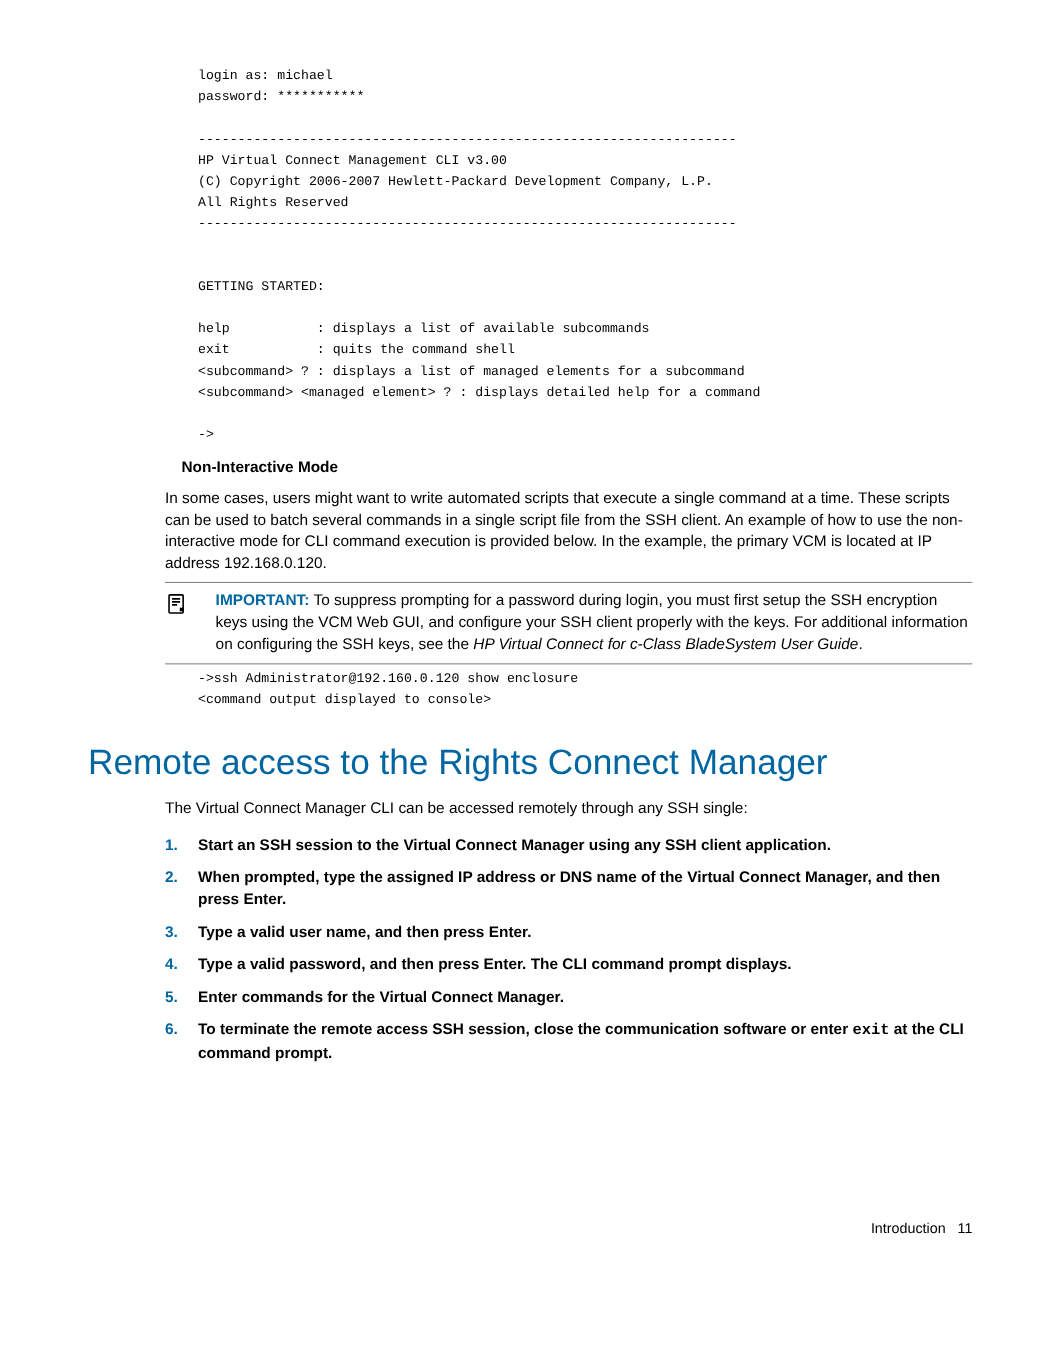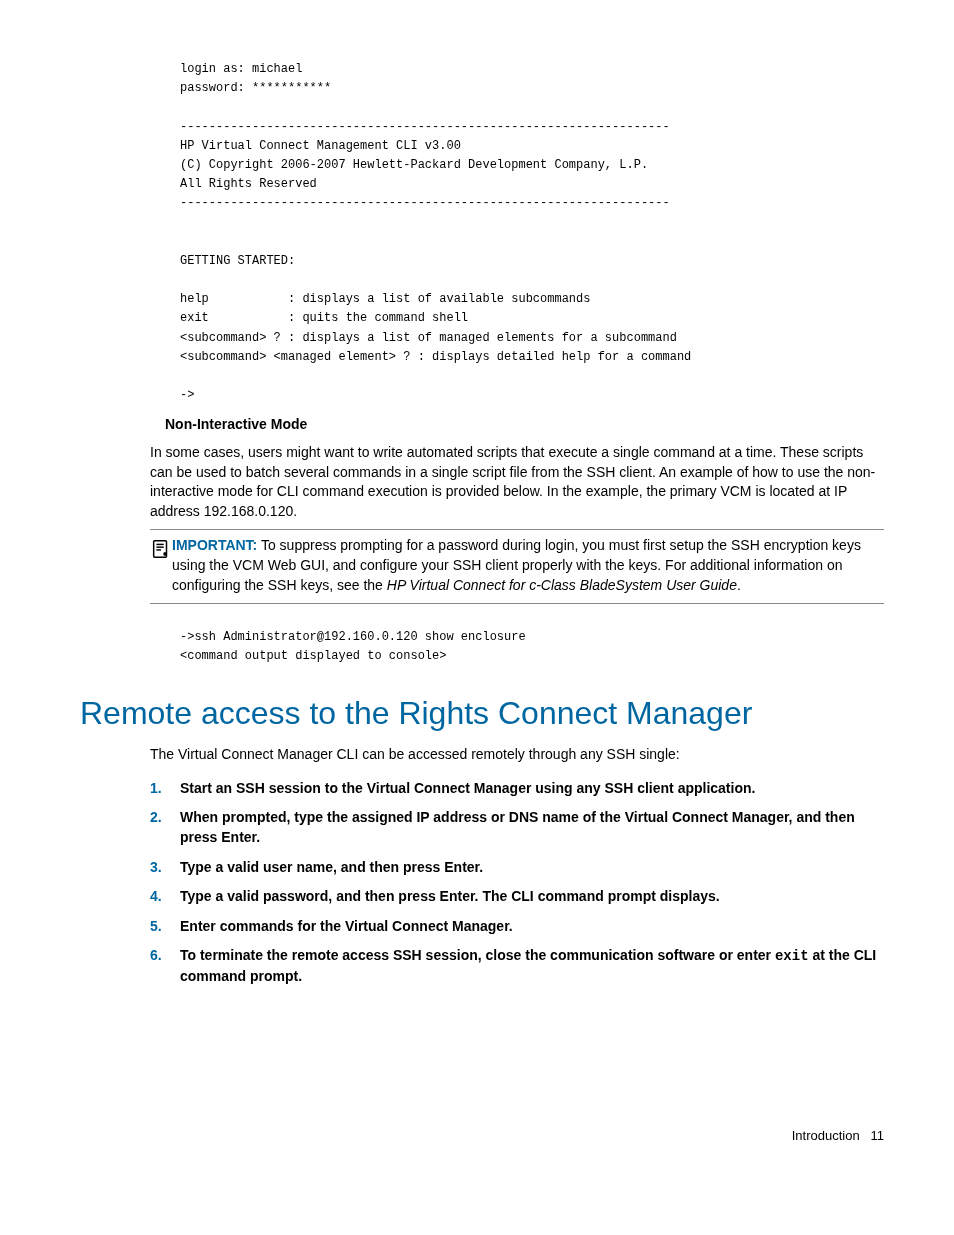--- a/index.html
+++ b/index.html
@@ -34,21 +34,21 @@
     margin-left: 70px;
     margin-bottom: 8px;
   }
   .important-box {
     margin-left: 70px;
     border-top: 1px solid #888;
     border-bottom: 1px solid #888;
     padding: 6px 0 8px 0;
     display: flex;
     align-items: flex-start;
-    gap: 0;
+    gap: 24px;
   }
   .important-icon {
     flex: 0 0 auto;
     margin-top: 2px;
   }
   .important-text {
     flex: 1 1 auto;
   }
   .important-label {
     font-weight: bold;
@@ -126,21 +126,21 @@
       <line x1="7" y1="13" x2="12" y2="13"></line>
       <path d="M15 16 l3 3 M18 16 l-3 3" stroke-width="2"></path>
     </svg>
   </span>
   <div class="important-text">
     <span class="important-label">IMPORTANT:</span>
     <span>To suppress prompting for a password during login, you must first setup the SSH encryption keys using the VCM Web GUI, and configure your SSH client properly with the keys. For additional information on configuring the SSH keys, see the </span><span class="italic">HP Virtual Connect for c-Class BladeSystem User Guide</span><span>.</span>
   </div>
 </div>
 
-<div class="mono" style="margin-top:24px;">-&gt;ssh Administrator@192.160.0.120 show enclosure
+<div class="mono" style="margin-top:4px;">-&gt;ssh Administrator@192.160.0.120 show enclosure
 &lt;command output displayed to console&gt;</div>
 
 <h1 class="section-title">Remote access to the Rights Connect Manager</h1>
 
 <div class="body-para">The Virtual Connect Manager CLI can be accessed remotely through any SSH single:</div>
 
 <ol class="steps">
   <li><span>Start an SSH session to the Virtual Connect Manager using any SSH client application.</span></li>
   <li><span>When prompted, type the assigned IP address or DNS name of the Virtual Connect Manager, and then press </span><strong>Enter.</strong></li>
   <li><span>Type a valid user name, and then press </span><strong>Enter.</strong></li>

